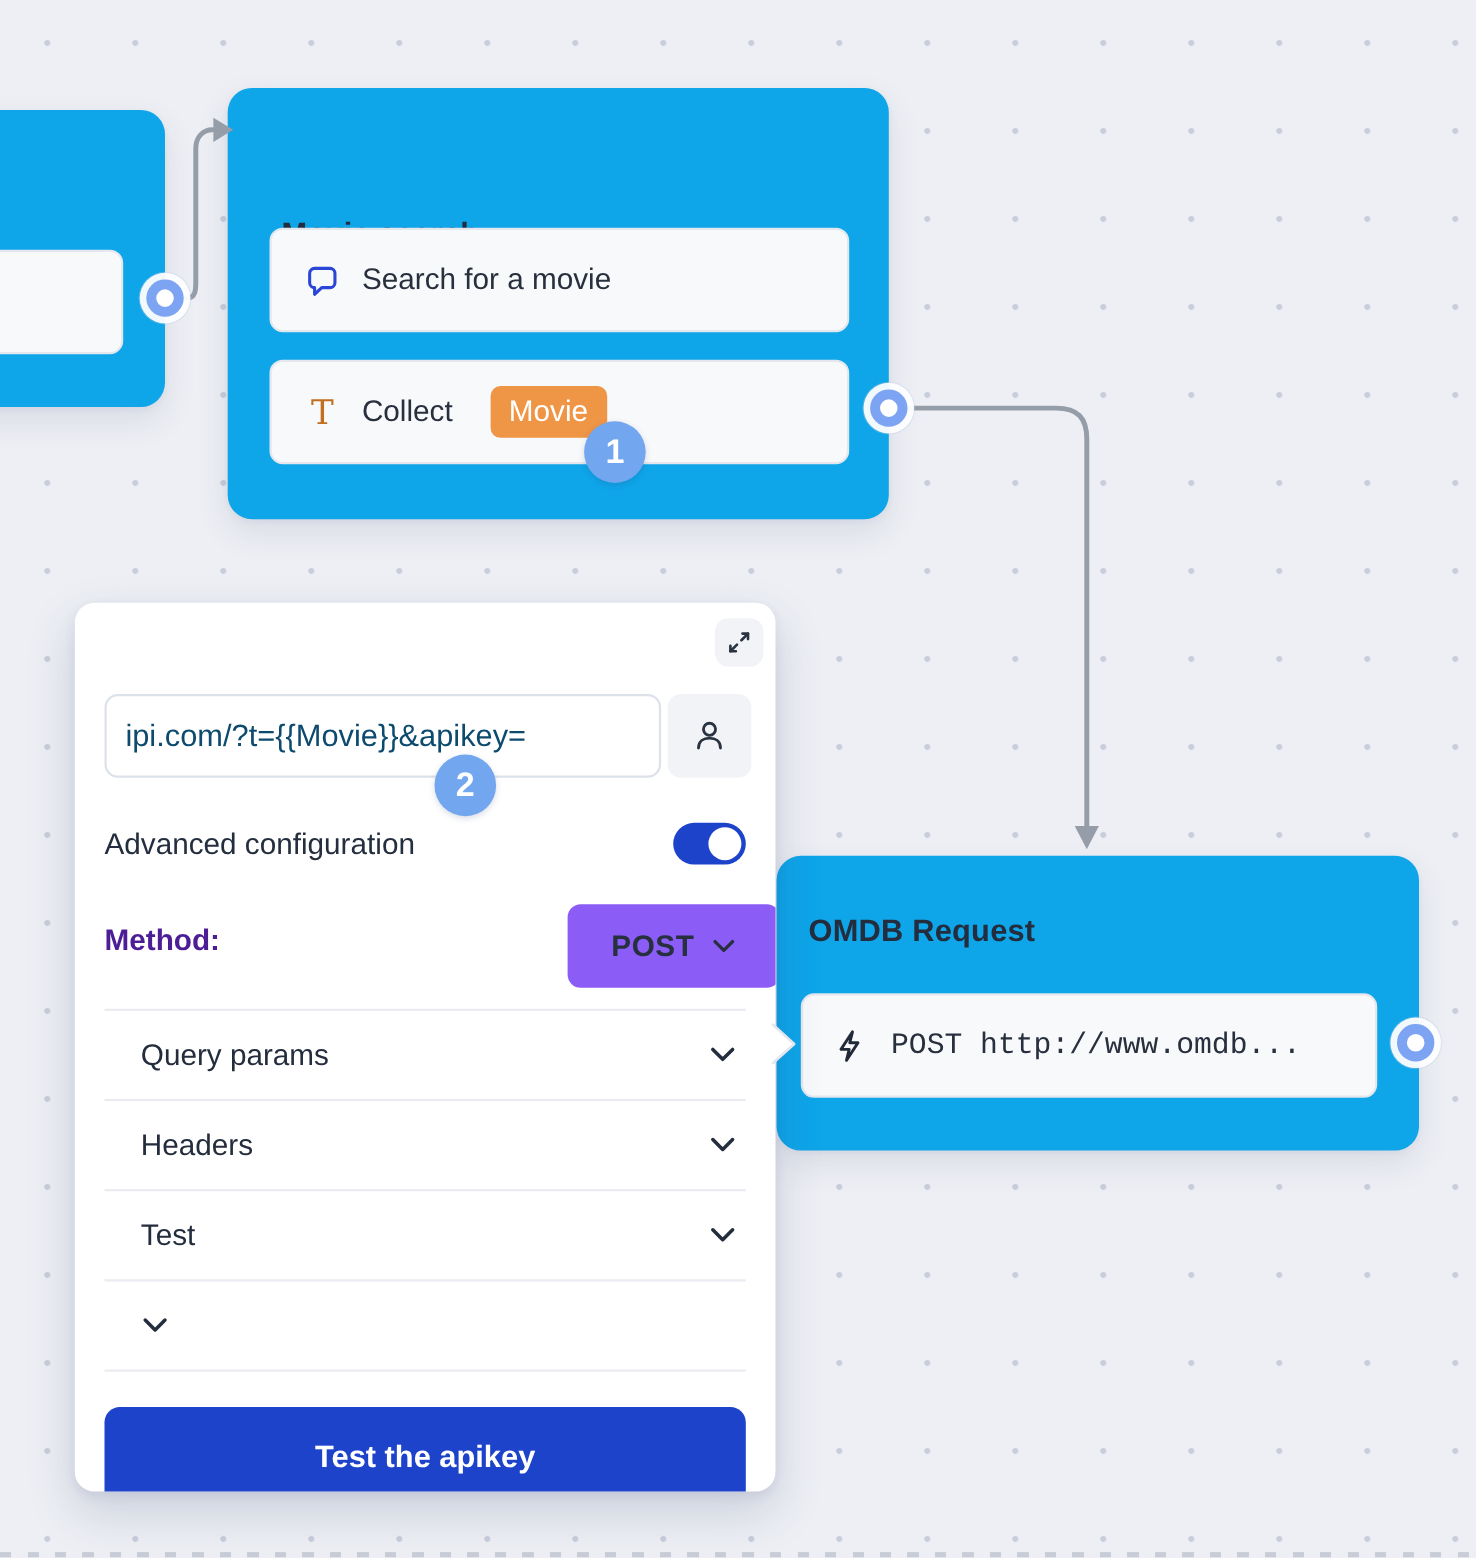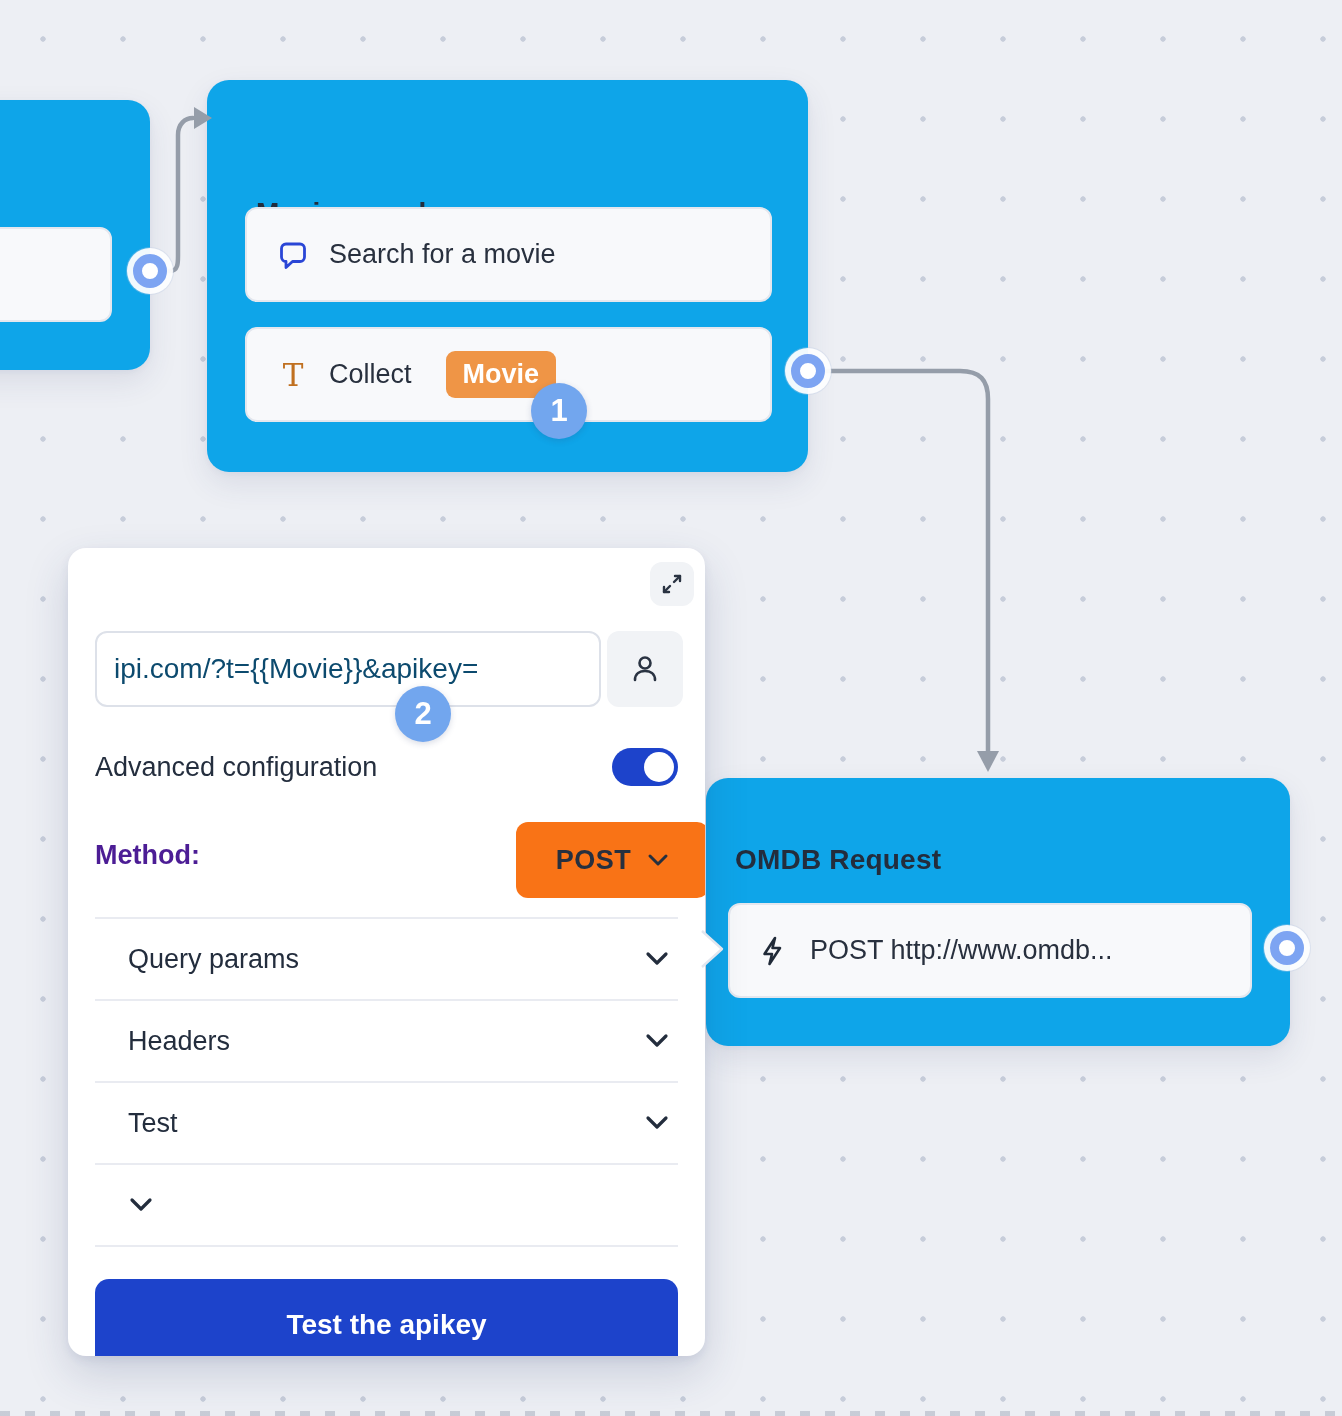--- a/index.html
+++ b/index.html
@@ -122,29 +122,29 @@
     <span class="icon">
       <svg width="32" height="32" viewBox="0 0 32 32">
           <path d="M9 5 h14 a4.5 4.5 0 0 1 4.5 4.5 v8.5 a4.5 4.5 0 0 1 -4.5 4.5 H15.5 l-6.5 6 v-6 H9 a4.5 4.5 0 0 1 -4.5 -4.5 V9.5 A4.5 4.5 0 0 1 9 5 Z" fill="none" stroke="#2a46d6" stroke-width="2.8" stroke-linejoin="round"></path>
         </svg>
     </span>
     <span>Search for a movie</span>
   </div>
   <div class="item-box" style="left:38px;top:247px;width:527px;height:95px;padding-left:30px;gap:20px;">
     <span class="icon" style="font-family:'DejaVu Serif','Liberation Serif',serif;font-size:31px;color:#c07020;width:32px;">T</span>
     <span>Collect</span>
-    <span class="var-badge" style="margin-left:14px;font-weight:bold;">Movie</span>
+    <span class="var-badge" style="margin-left:14px;">Movie</span>
   </div>
 </div>
 <div class="port" style="left:808px;top:371px;"></div>
 <div class="num-badge" style="left:559px;top:411px;">1</div>
 
 <div class="card" style="left:706px;top:778px;width:584px;height:268px;">
-  <div class="node-title" style="position:absolute;left:29px;top:830px;top:52px;margin-top:14px;">OMDB Request</div>
-  <div class="item-box" style="left:22px;top:125px;width:524px;height:95px;padding-left:28px;gap:20px;">
+  <div class="node-title" style="position:absolute;left:29px;top:830px;top:52px;">OMDB Request</div>
+  <div class="item-box" style="left:22px;top:125px;width:524px;height:95px;padding-left:28px;gap:20px;font-family:Liberation Mono, monospace;">
     <span class="icon">
       <svg width="32" height="32" viewBox="0 0 32 32">
           <path d="M17 3 L6.5 19 h7.5 l-2.5 10 L22 13 h-7.5 Z" fill="none" stroke="#202a38" stroke-width="2.6" stroke-linejoin="round"></path>
         </svg>
     </span>
     <span>POST http://www.omdb...</span>
   </div>
 </div>
 <div class="port" style="left:1287px;top:948px;"></div>
 
@@ -174,21 +174,21 @@
 
   <div class="adv-row">
     <span class="adv-label">Advanced configuration</span>
     <div class="toggle" aria-checked="on">
       <div class="knob"></div>
     </div>
   </div>
 
   <div class="method-row">
     <span class="method-label">Method:</span>
-    <button class="tool-btn method-btn" style="position:absolute;background:#f97316;">
+    <button class="tool-btn method-btn" style="position:absolute;background:#8b5cf6;">
       <span>POST</span>
       <span class="icon">
         <svg width="22" height="14" viewBox="0 0 22 14" fill="none" stroke="#26303f" stroke-width="3" stroke-linecap="round" stroke-linejoin="round">
             <path d="M3 3 L11 11 L19 3"></path>
           </svg>
       </span>
     </button>
   </div>
 
   <div class="sections">

